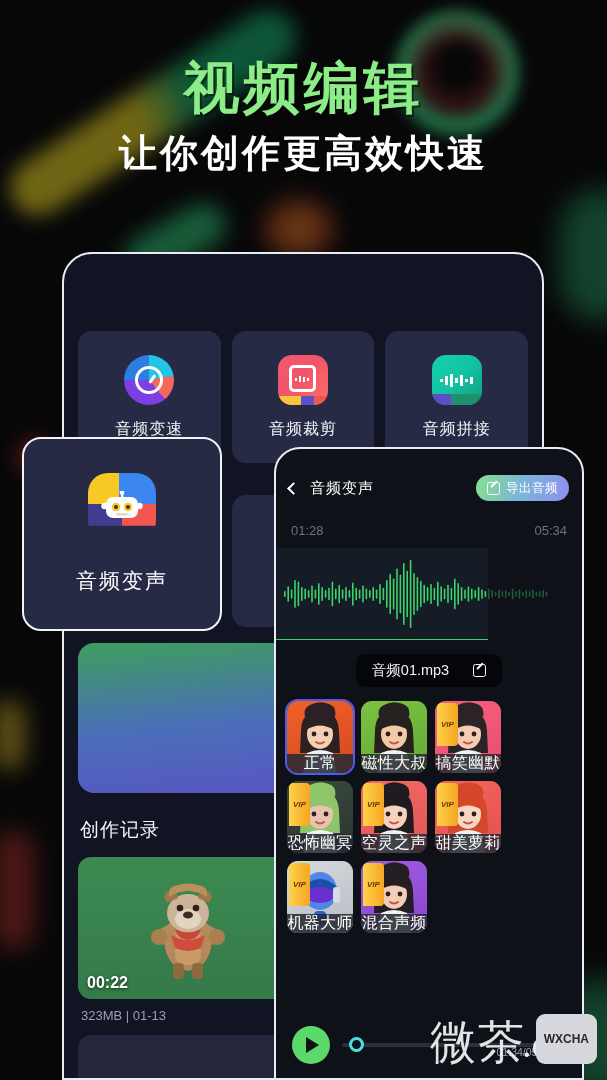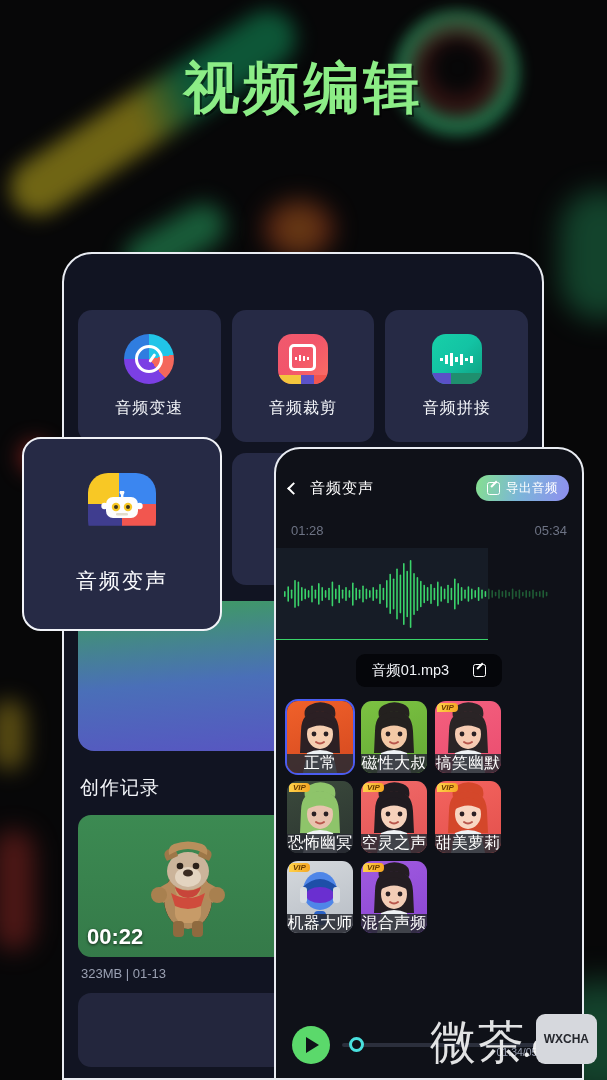--- a/index.html
+++ b/index.html
@@ -63,21 +63,21 @@
   
   .phone-back {
     position:absolute; left:62px; top:252px; width:482px; height:828px;
     background:#111422; border:2.5px solid #e9ecf2;
     border-radius:30px 30px 0 0; overflow:hidden; z-index:10;
   }
   .tiles { display:flex; gap:11px; padding:56px 14px 0 14px; }
   .tile {
     flex:1; height:132px; background:#262a45; border-radius:14px;
     display:flex; flex-direction:column; align-items:center;
-    justify-content:center; gap:14px;
+    justify-content:center; gap:14px;margin-top:21px;
   }
   .tile-label { color:#f2f4f8; font-size:16px; letter-spacing:1px; }
   .tile-row2 { display:flex; gap:11px; padding:11px 14px 0 14px; }
 
   .icon-box { width:50px; height:50px; border-radius:14px; position:relative; overflow:hidden; }
   
   .ic-speed { border-radius:50%;
     background:conic-gradient(from 200deg,#7b3fe4 0deg 70deg,#2f7de0 70deg 160deg,#21c5e8 160deg 240deg,#f4685c 240deg 300deg,#7b3fe4 300deg 360deg);}
   .ic-speed .clk { position:absolute; left:11px; top:11px; width:28px; height:28px;
     border:3.5px solid #fff; border-radius:50%; }
@@ -116,21 +116,21 @@
   .banner-txt { position:absolute; right:16px; top:46px; color:rgba(255,255,255,.82);
     font-size:15px; letter-spacing:1px;}
   .banner-btn { position:absolute; right:14px; bottom:32px; width:120px; height:38px;
     border-radius:19px; background:linear-gradient(120deg,#8ded8f 0%,#7fd9e8 45%,#8a8ef0 100%);}
 
   
   .rec-title { color:#f4f6fa; font-size:19px; padding:24px 0 0 16px; letter-spacing:1px; }
   .rec-grid { display:flex; gap:12px; padding:14px 14px 0 14px; }
   .rec-card { flex:1; }
   .rec-thumb { height:142px; border-radius:13px; position:relative; overflow:hidden; }
-  .rec-dur { position:absolute; left:9px; bottom:7px; color:#fff; font-size:22px;
+  .rec-dur { position:absolute; left:9px; bottom:7px; color:#fff; font-size:16px;
     font-weight:bold; text-shadow:0 1px 3px rgba(0,0,0,.7); }
   .rec-meta { display:flex; align-items:center; justify-content:space-between;
     padding:9px 4px 0 3px; color:#9aa0b2; font-size:13px;gap:21px; }
   .dots { color:#9aa0b2; font-size:15px; letter-spacing:0; line-height:.6; text-align:center;}
   .rec-row2 { display:flex; gap:12px; padding:12px 14px 0 14px; }
   .rec-thumb2 { flex:1; height:74px; border-radius:13px; background:#23263d; }
 
   
   .thumb-dog { background:linear-gradient(180deg,#3c8a52 0%,#357a49 100%); }
   .dog { position:absolute; left:50%; top:52%; transform:translate(-50%,-50%); width:86px; height:104px;}
@@ -169,21 +169,21 @@
     background:#fff; transform:rotate(-45deg); transform-origin:left center; }
 
   .fx-grid { display:flex; flex-wrap:wrap; gap:8px; padding:14px 11px 0 11px; }
   .fx { width:66px; height:72px; border-radius:11px; position:relative; overflow:hidden;
     background:#2a2d36; }
   .fx.sel { outline:2.2px solid #4b5df0; outline-offset:0; border-radius:11px; }
   .fx-img { position:absolute; inset:0; }
   .fx-name { position:absolute; left:0; right:0; bottom:0; height:19px;
     background:rgba(40,42,50,.88); color:#fff; font-size:16px;
     display:flex; align-items:center; justify-content:center; letter-spacing:.3px; }
-  .vip { position:absolute; left:2px; top:2px; padding:0 4px; border-radius:4px 4px 4px 0;
+  .vip { position:absolute; left:2px; top:2px; padding:17px 4px; border-radius:4px 4px 4px 0;
     background:linear-gradient(90deg,#ffd24a,#f5a623); color:#6b3b00;
     font-size:8px; font-weight:bold; font-style:italic; }
 
   .player { position:absolute; left:0; right:0; bottom:14px; display:flex;
     align-items:center; gap:12px; padding:0 16px; }
   .play-btn { width:38px; height:38px; border-radius:50%; background:#5bd96b;
     position:relative; flex:none; }
   .play-btn::after { content:""; position:absolute; left:14px; top:11px;
     border-left:13px solid #0f1118; border-top:8px solid transparent;
     border-bottom:8px solid transparent; }
@@ -228,20 +228,21 @@
   <div class="blob blob-dot-red"></div>
   <div class="blob blob-green-l"></div>
   <div class="blob blob-tr-green"></div>
   <div class="blob blob-br-green"></div>
   <div class="blob blob-bl-red"></div>
   <div class="blob blob-y-left"></div>
 </div>
 
 <div class="headline">
   <div class="h-main">视频编辑</div>
+  <div class="h-sub">让你创作更高效快速</div>
 </div>
 
 <div class="phone-back">
 
   <div class="tiles">
     <div class="tile">
       <div class="icon-box ic-speed">
         <div class="clk"></div>
           <div class="hand"></div>
       </div>

